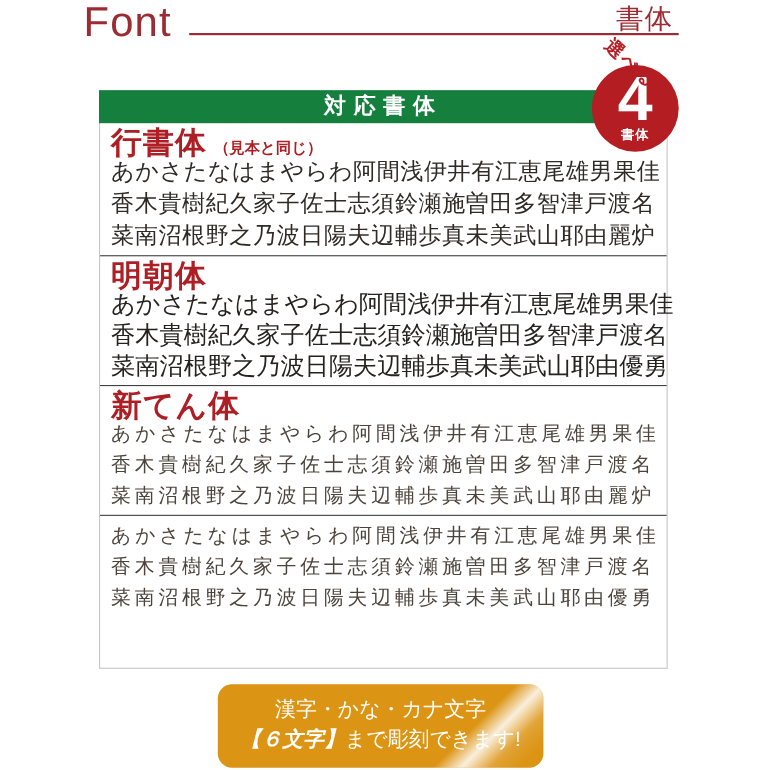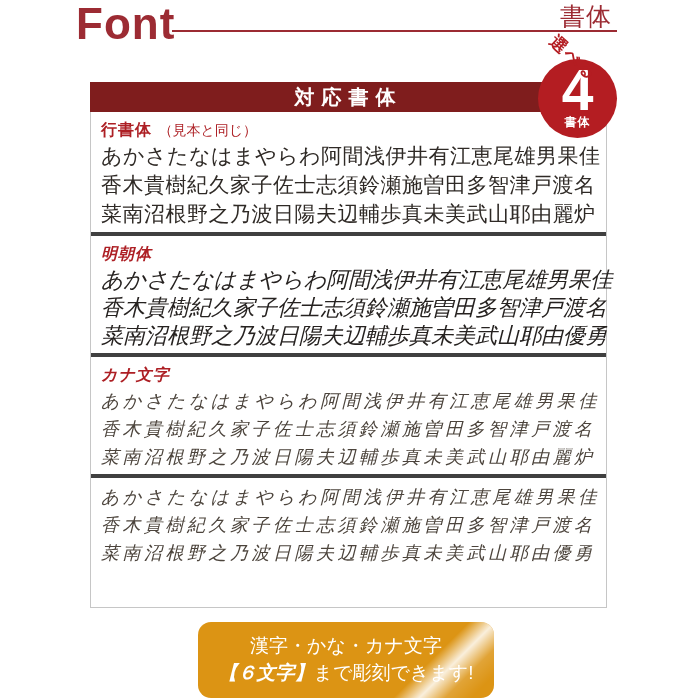--- a/index.html
+++ b/index.html
@@ -2,21 +2,21 @@
 <html><head>
 <meta charset="utf-8">
 <style>
   html,body{margin:0;padding:0;background:#ffffff;}
   .canvas{
     position:relative;width:700px;height:700px;background:#ffffff;overflow:hidden;
     font-family:"Liberation Sans",sans-serif;
   }
   
   .title-en{
-    position:absolute;left:76px;top:2px;font-size:44px;font-weight:700;
+    position:absolute;left:76px;top:2px;font-size:38px;font-weight:400;
     color:#9c2b33;letter-spacing:1px;line-height:1;
   }
   .header-rule{
     position:absolute;left:172px;top:30px;width:445px;height:2px;background:#9c2b33;
   }
   .title-jp{
     position:absolute;left:560px;top:0px;font-size:25px;color:#9c2b33;
     font-weight:500;letter-spacing:1px;
   }
   
@@ -30,29 +30,29 @@
     background:#b41d22;z-index:5;text-align:center;color:#fff;
   }
   .badge-number{font-size:57px;font-weight:bold;line-height:1;margin-top:3px;}
   .badge-sub{font-size:12px;font-weight:bold;letter-spacing:1px;margin-top:-5px;}
   
   .panel{
     position:absolute;left:90px;top:82px;width:517px;height:526px;
     border:1px solid #c6c6c6;background:#fff;box-sizing:border-box;
   }
   .panel-header{
-    height:30px;line-height:30px;background:#7f1d1d;color:#ffffff;text-align:center;
+    height:30px;line-height:30px;background:#15803d;color:#ffffff;text-align:center;
     font-size:20px;font-weight:bold;letter-spacing:7px;
     margin:-1px -1px 0 -1px;
   }
   .font-section{padding:5px 10px 3px 10px;}
-  .font-section + .font-section{border-top:4px solid #404040;font-style:italic;}
+  .font-section + .font-section{border-top:1px solid #404040;}
   .sec-head{height:25px;line-height:25px;white-space:nowrap;}
-  .sec-name{color:#ad1f24;font-size:16px;font-weight:bold;letter-spacing:1px;}
-  .sec-note{color:#ad1f24;font-size:14px;font-weight:normal;margin-left:2px;}
+  .sec-name{color:#ad1f24;font-size:28px;font-weight:bold;letter-spacing:1px;}
+  .sec-note{color:#ad1f24;font-size:14px;font-weight:bold;margin-left:2px;}
   .sample div{white-space:nowrap;}
   .style-gyosho div{
     font-family:"DejaVu Serif",serif;color:#2f2a26;font-size:21px;line-height:29px;letter-spacing:0.5px;
   }
   .style-mincho div{
     font-family:"Liberation Serif",serif;color:#262220;font-size:22px;line-height:28px;letter-spacing:0px;
   }
   .style-tensho div{
     font-family:"DejaVu Sans",sans-serif;color:#4c443c;font-size:18px;line-height:28px;letter-spacing:3.5px;
   }
@@ -109,21 +109,21 @@
       </div>
       <div class="sample style-mincho">
         <div>あかさたなはまやらわ阿間浅伊井有江恵尾雄男果佳</div>
         <div>香木貴樹紀久家子佐士志須鈴瀬施曽田多智津戸渡名</div>
         <div>菜南沼根野之乃波日陽夫辺輔歩真未美武山耶由優勇</div>
       </div>
     </div>
 
     <div class="font-section">
       <div class="sec-head">
-        <span class="sec-name">カナ文字</span>
+        <span class="sec-name">新てん体</span>
       </div>
       <div class="sample style-tensho">
         <div>あかさたなはまやらわ阿間浅伊井有江恵尾雄男果佳</div>
         <div>香木貴樹紀久家子佐士志須鈴瀬施曽田多智津戸渡名</div>
         <div>菜南沼根野之乃波日陽夫辺輔歩真未美武山耶由麗炉</div>
       </div>
     </div>
 
     <div class="font-section">
       <div class="sample style-kinbun">

